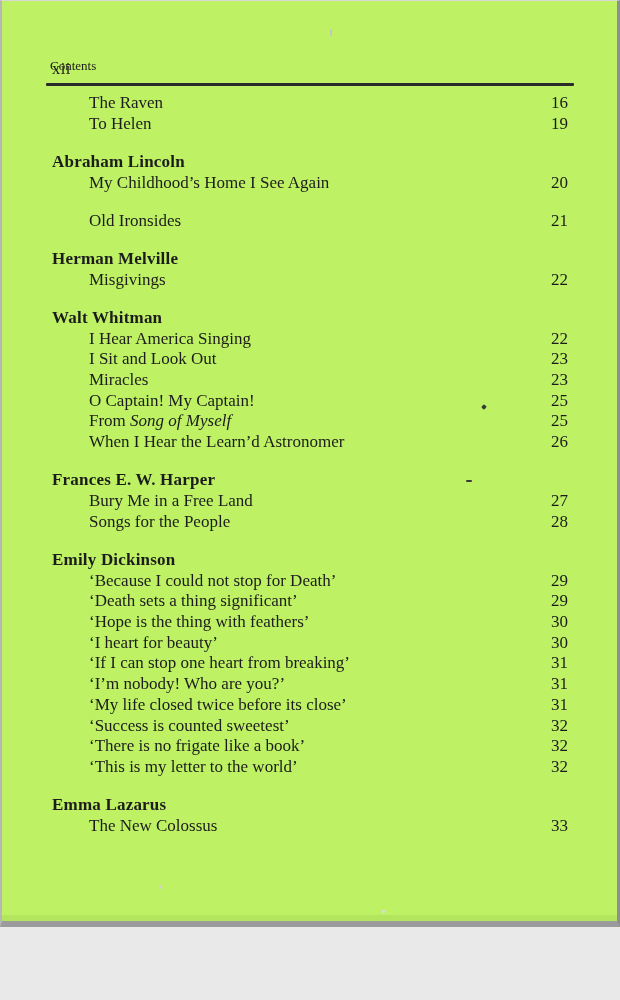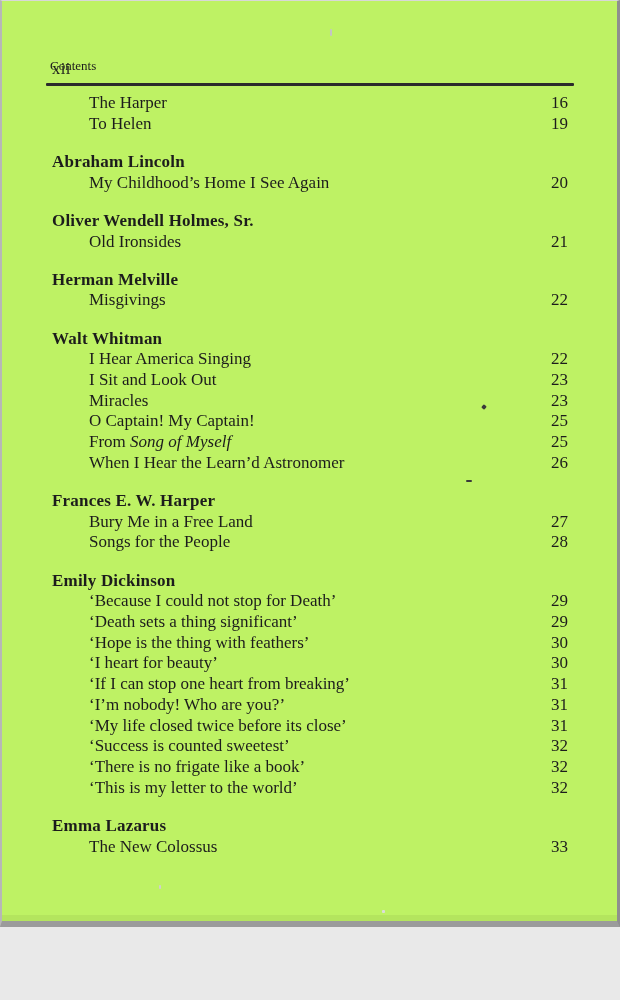--- a/index.html
+++ b/index.html
@@ -95,37 +95,36 @@
   <div class="running-head">
     <span class="folio">xii</span>
     <span class="header-title">Contents</span>
   </div>
 
   <div class="header-rule"></div>
 
   <div class="toc">
       <div class="section">
         <div class="row">
-          <span class="title">The Harper</span>
+          <span class="title">The Raven</span>
           <span class="pagenum">16</span>
         </div>
         <div class="row">
           <span class="title">To Helen</span>
           <span class="pagenum">19</span>
         </div>
       </div>
       <div class="section">
         <div class="author">Abraham Lincoln</div>
         <div class="row">
           <span class="title">My Childhood’s Home I See Again</span>
           <span class="pagenum">20</span>
         </div>
       </div>
       <div class="section">
-        <div class="author">Oliver Wendell Holmes, Sr.</div>
         <div class="row">
           <span class="title">Old Ironsides</span>
           <span class="pagenum">21</span>
         </div>
       </div>
       <div class="section">
         <div class="author">Herman Melville</div>
         <div class="row">
           <span class="title">Misgivings</span>
           <span class="pagenum">22</span>

